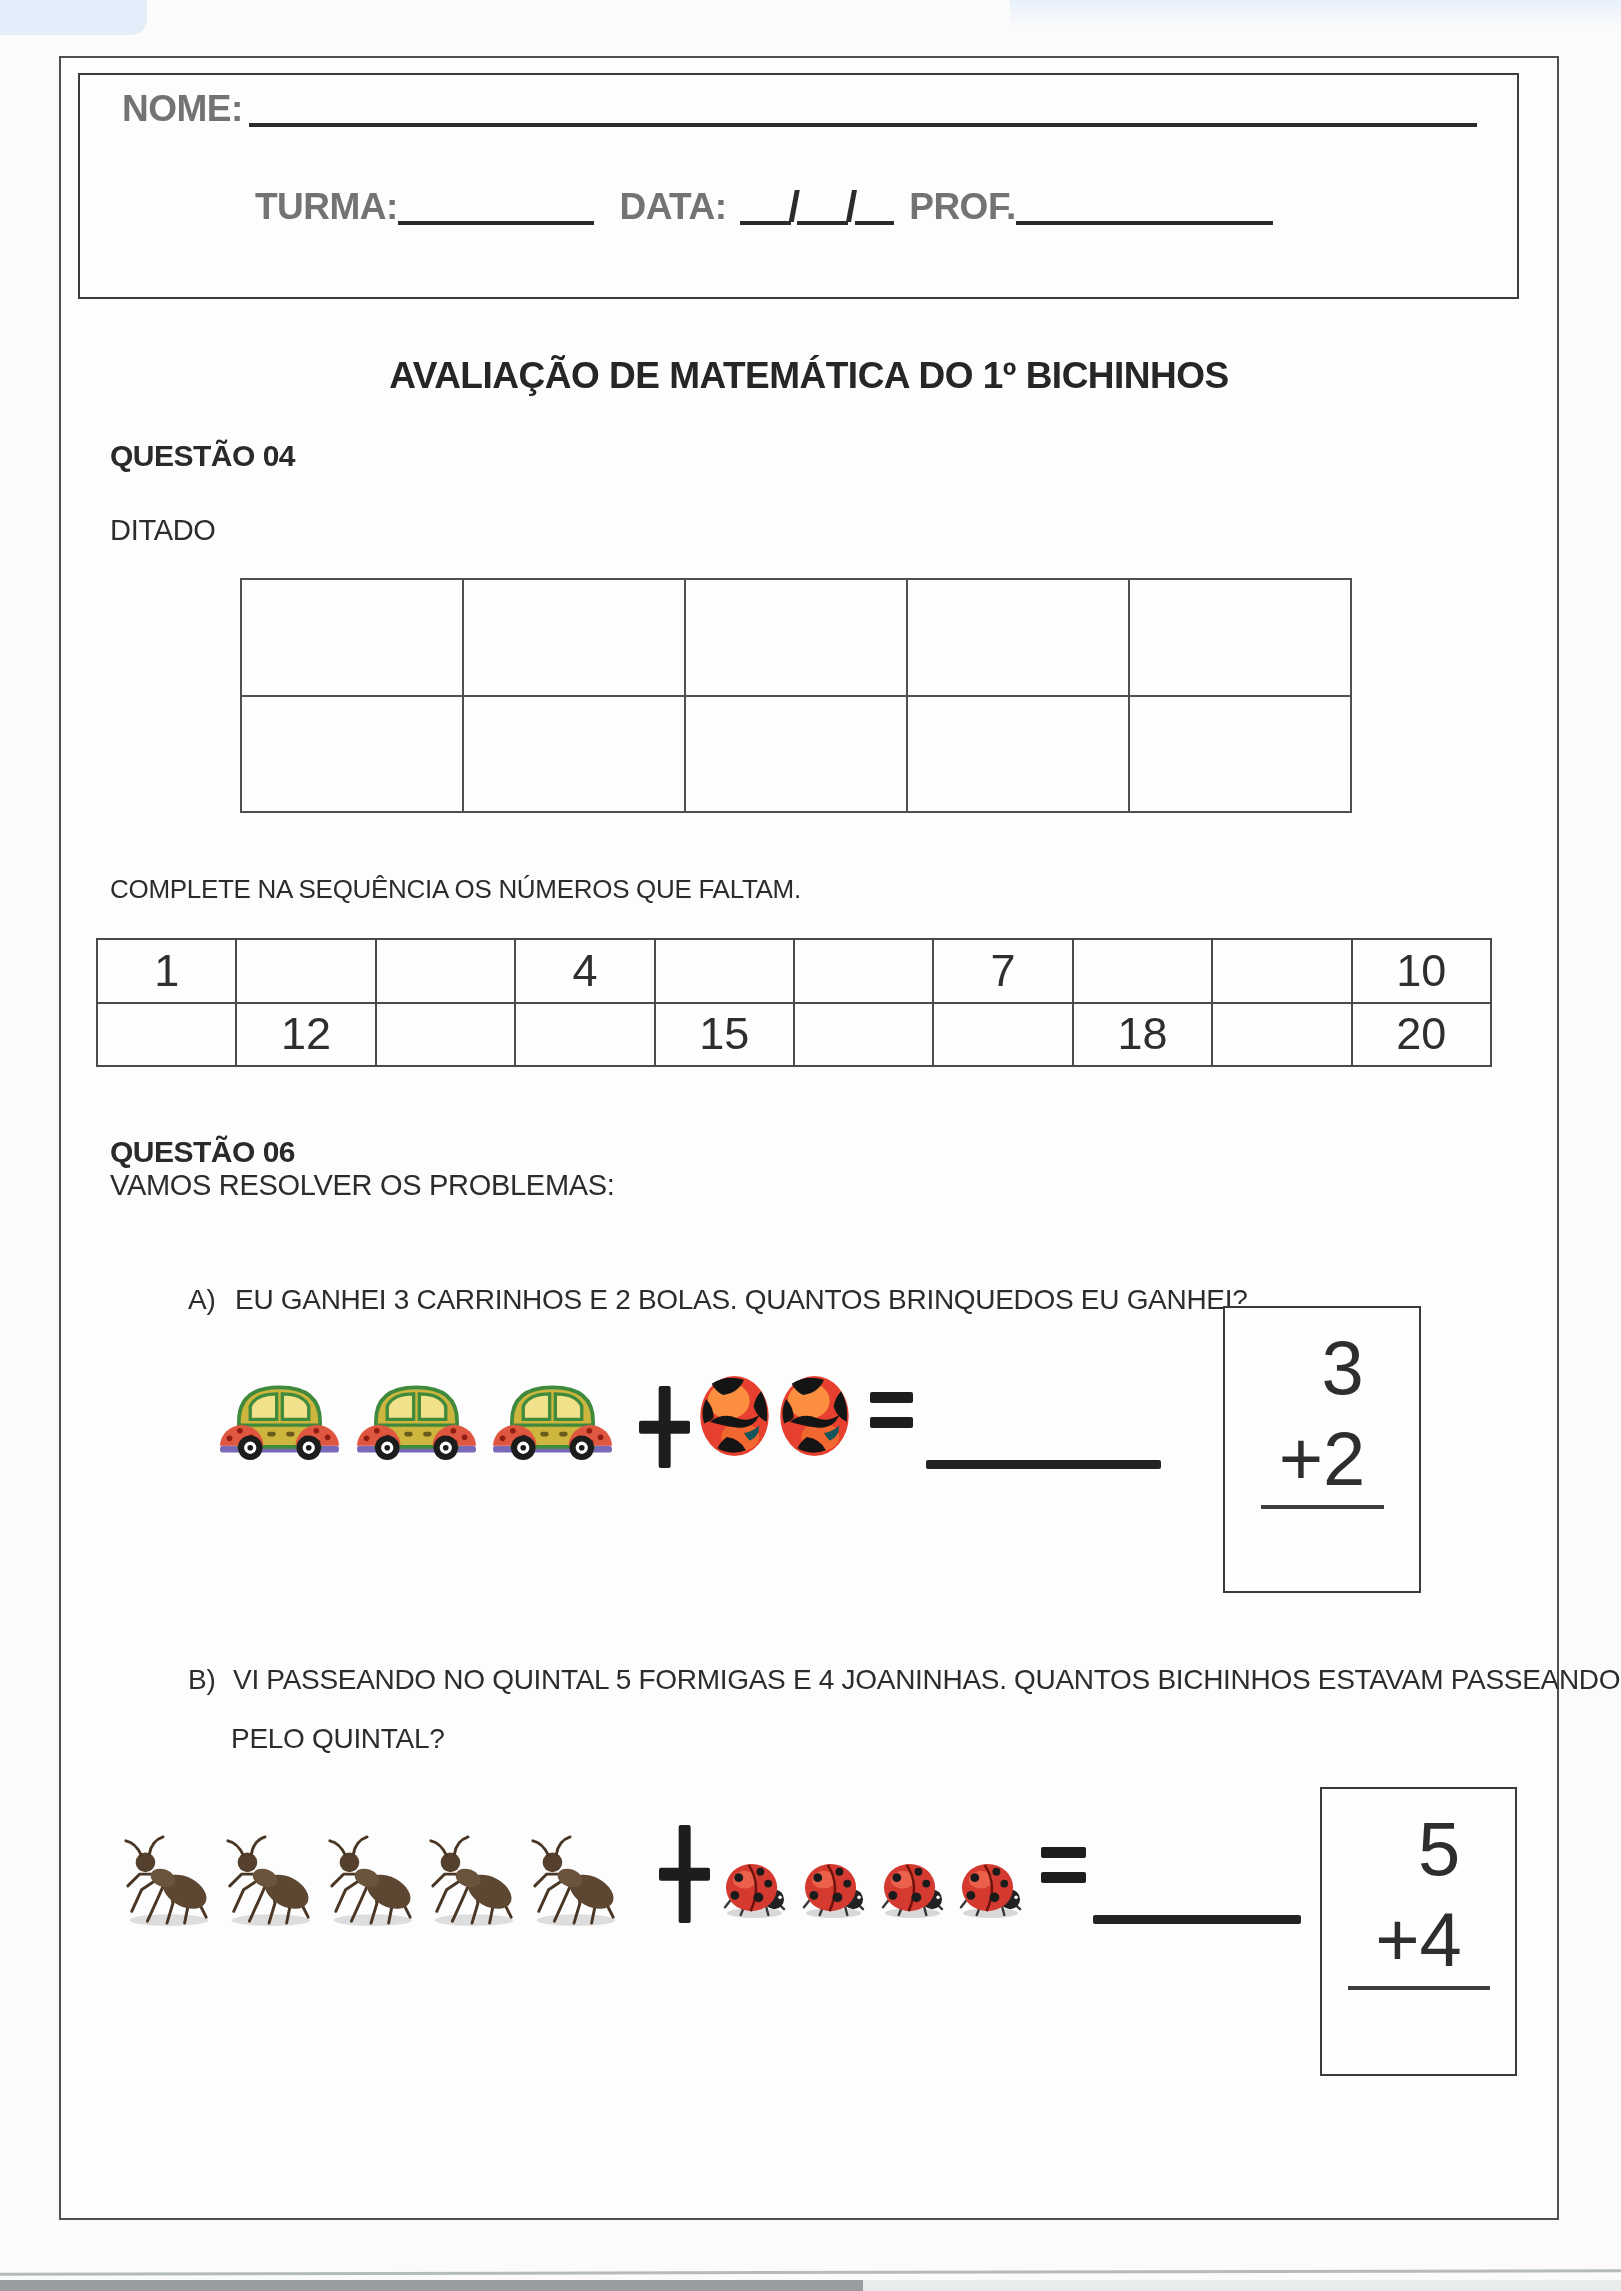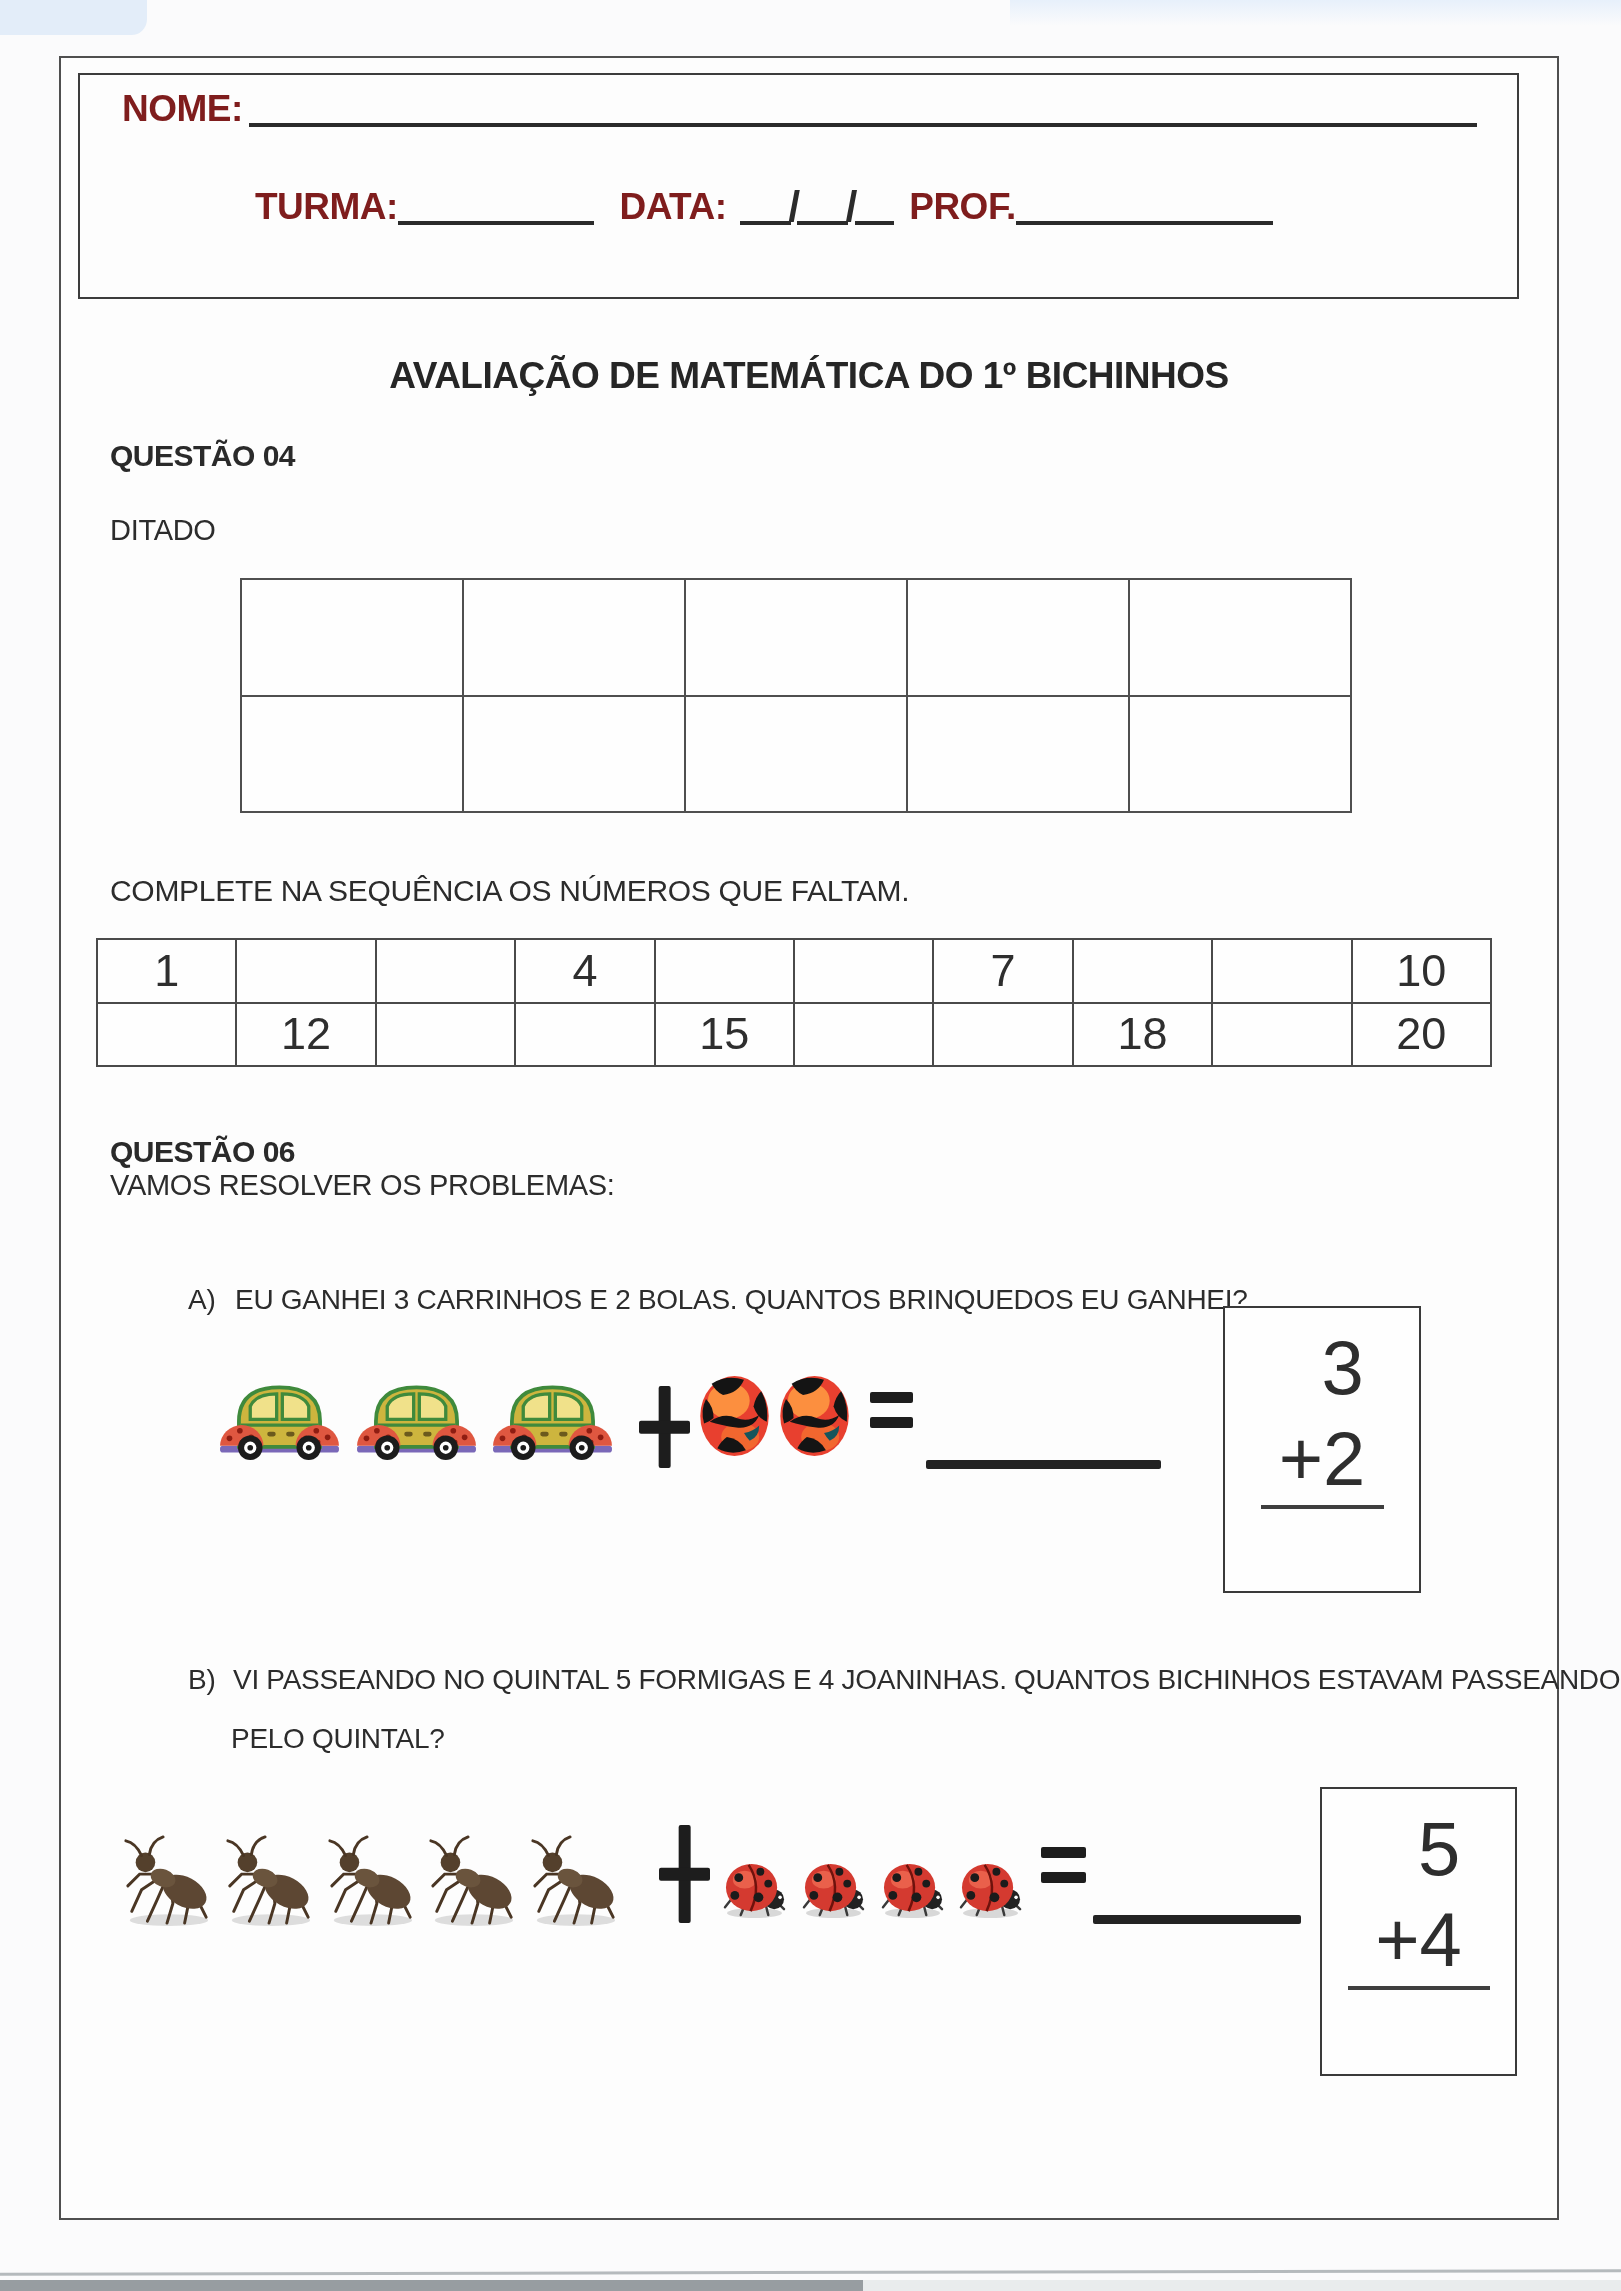--- a/index.html
+++ b/index.html
@@ -13,21 +13,21 @@
   
   .tint-left{left:0;top:0;width:147px;height:35px;background:#e3edf9;border-radius:0 0 15.7px 0;}
   .tint-right{left:1010px;top:0;width:612px;height:25.5px;background:linear-gradient(180deg,#e7f0fb,rgba(255,255,255,0));}
   .bottom-line{left:0;top:2271px;width:1621px;height:2.9px;background:#b5babd;transform:rotate(-0.12deg);}
   .bottom-dark{left:0;top:2280px;width:863px;height:11.8px;background:#979da1;}
   .bottom-light{left:863px;top:2280px;width:759px;height:11.8px;background:#e9eced;}
   
   .page-border{left:59px;top:56px;width:1500px;height:2164px;border:2px solid #4f4f4f;box-sizing:border-box;background:#fdfdfd;}
   .header-box{left:78px;top:73px;width:1441px;height:226px;border:2.9px solid #3c3c3c;box-sizing:border-box;}
   .nome-row{left:122px;top:90px;width:1355px;display:flex;align-items:flex-end;}
-  .hdr-label{font-size:37px;font-weight:bold;line-height:1;color:#7f1d1d;letter-spacing:-0.5px;}
+  .hdr-label{font-size:37px;font-weight:bold;line-height:1;color:#737373;letter-spacing:-0.5px;}
   .turma-row{left:255px;top:188px;display:flex;align-items:center;font-size:35px;font-weight:bold;}
   .w-line{border-bottom:4.9px solid #2b2b2b;height:33px;}
   .nome-line{flex:1;margin-left:5.9px;}
   .sp{height:1px;}
   .slash{font-size:43px;font-weight:bold;line-height:0.8;margin:0 -2.9px;}
   
   .title{left:59px;top:355px;width:1500px;text-align:center;font-size:37px;font-weight:bold;color:#262626;letter-spacing:-0.5px;}
   .h-q{font-size:30px;font-weight:bold;color:#2a2a2a;letter-spacing:-0.5px;}
   .txt{font-size:29px;color:#2c2c2c;letter-spacing:-0.3px;}
   
@@ -176,21 +176,21 @@
   <div class="cell"></div>
   <div class="cell"></div>
   <div class="cell"></div>
   <div class="cell"></div>
   <div class="cell"></div>
   <div class="cell"></div>
   <div class="cell"></div>
   <div class="cell"></div>
 </div>
 
-<div class="abs txt" style="left:110px;top:874px;font-size:30px;">COMPLETE NA SEQUÊNCIA OS NÚMEROS QUE FALTAM.</div>
+<div class="abs txt" style="left:110px;top:874px;font-size:26px;">COMPLETE NA SEQUÊNCIA OS NÚMEROS QUE FALTAM.</div>
 
 <div class="abs seq-table">
   <div class="cell">1</div>
   <div class="cell"></div>
   <div class="cell"></div>
   <div class="cell">4</div>
   <div class="cell"></div>
   <div class="cell"></div>
   <div class="cell">7</div>
   <div class="cell"></div>

